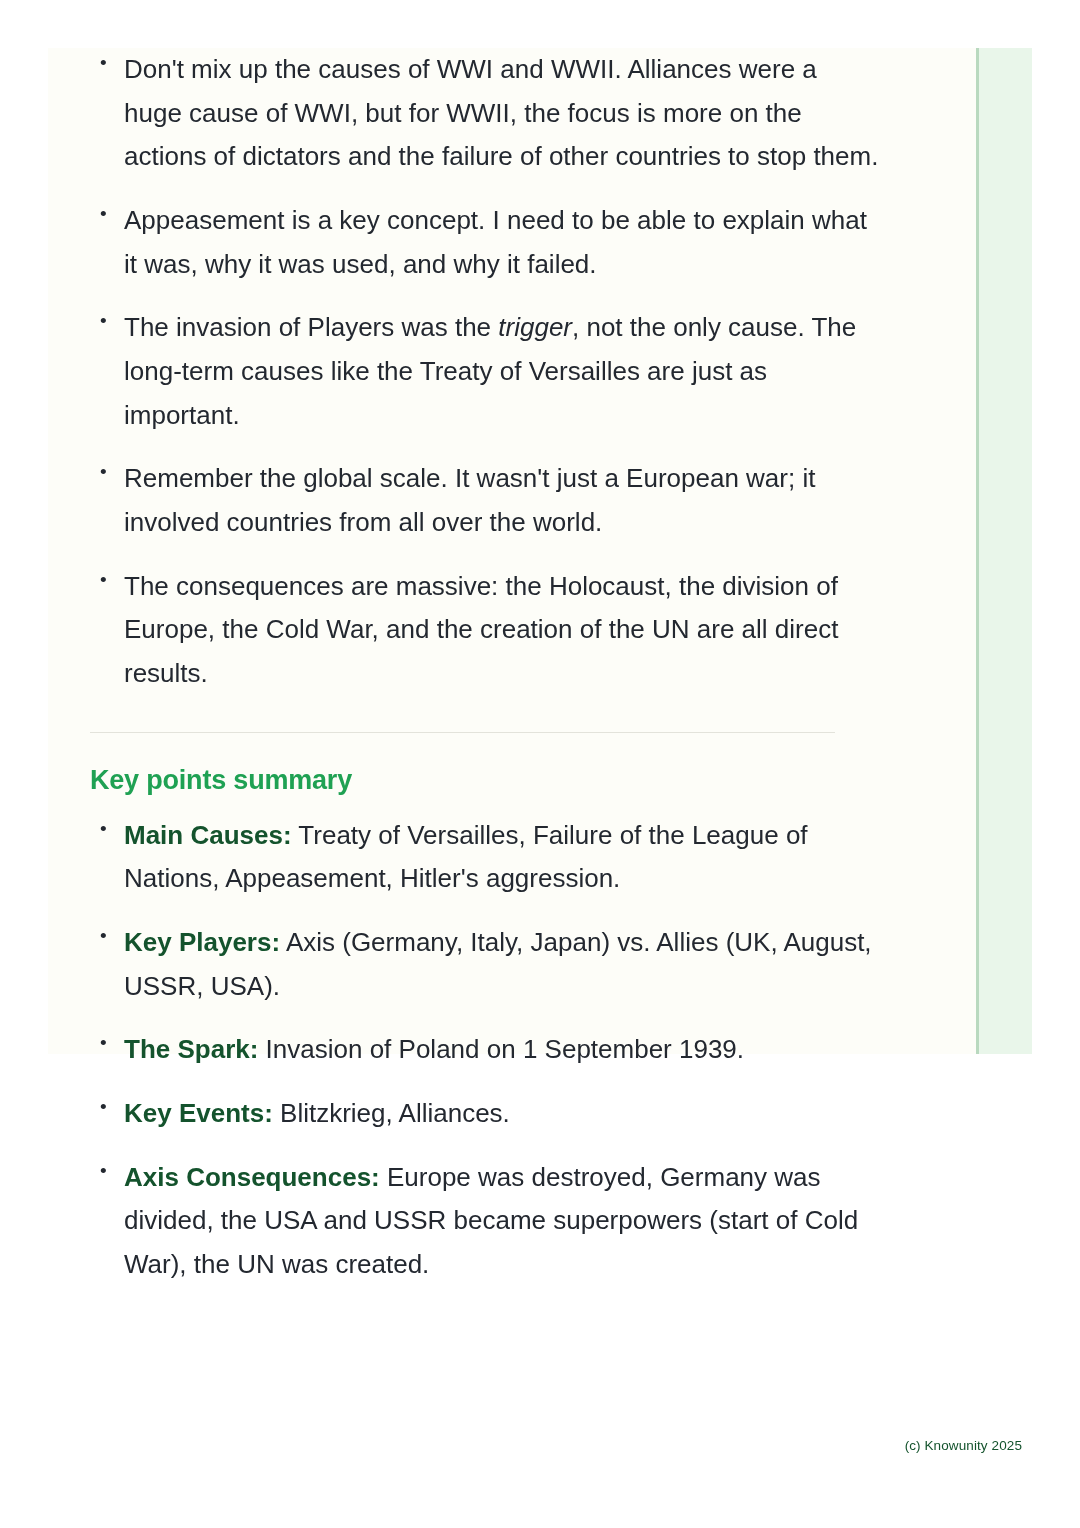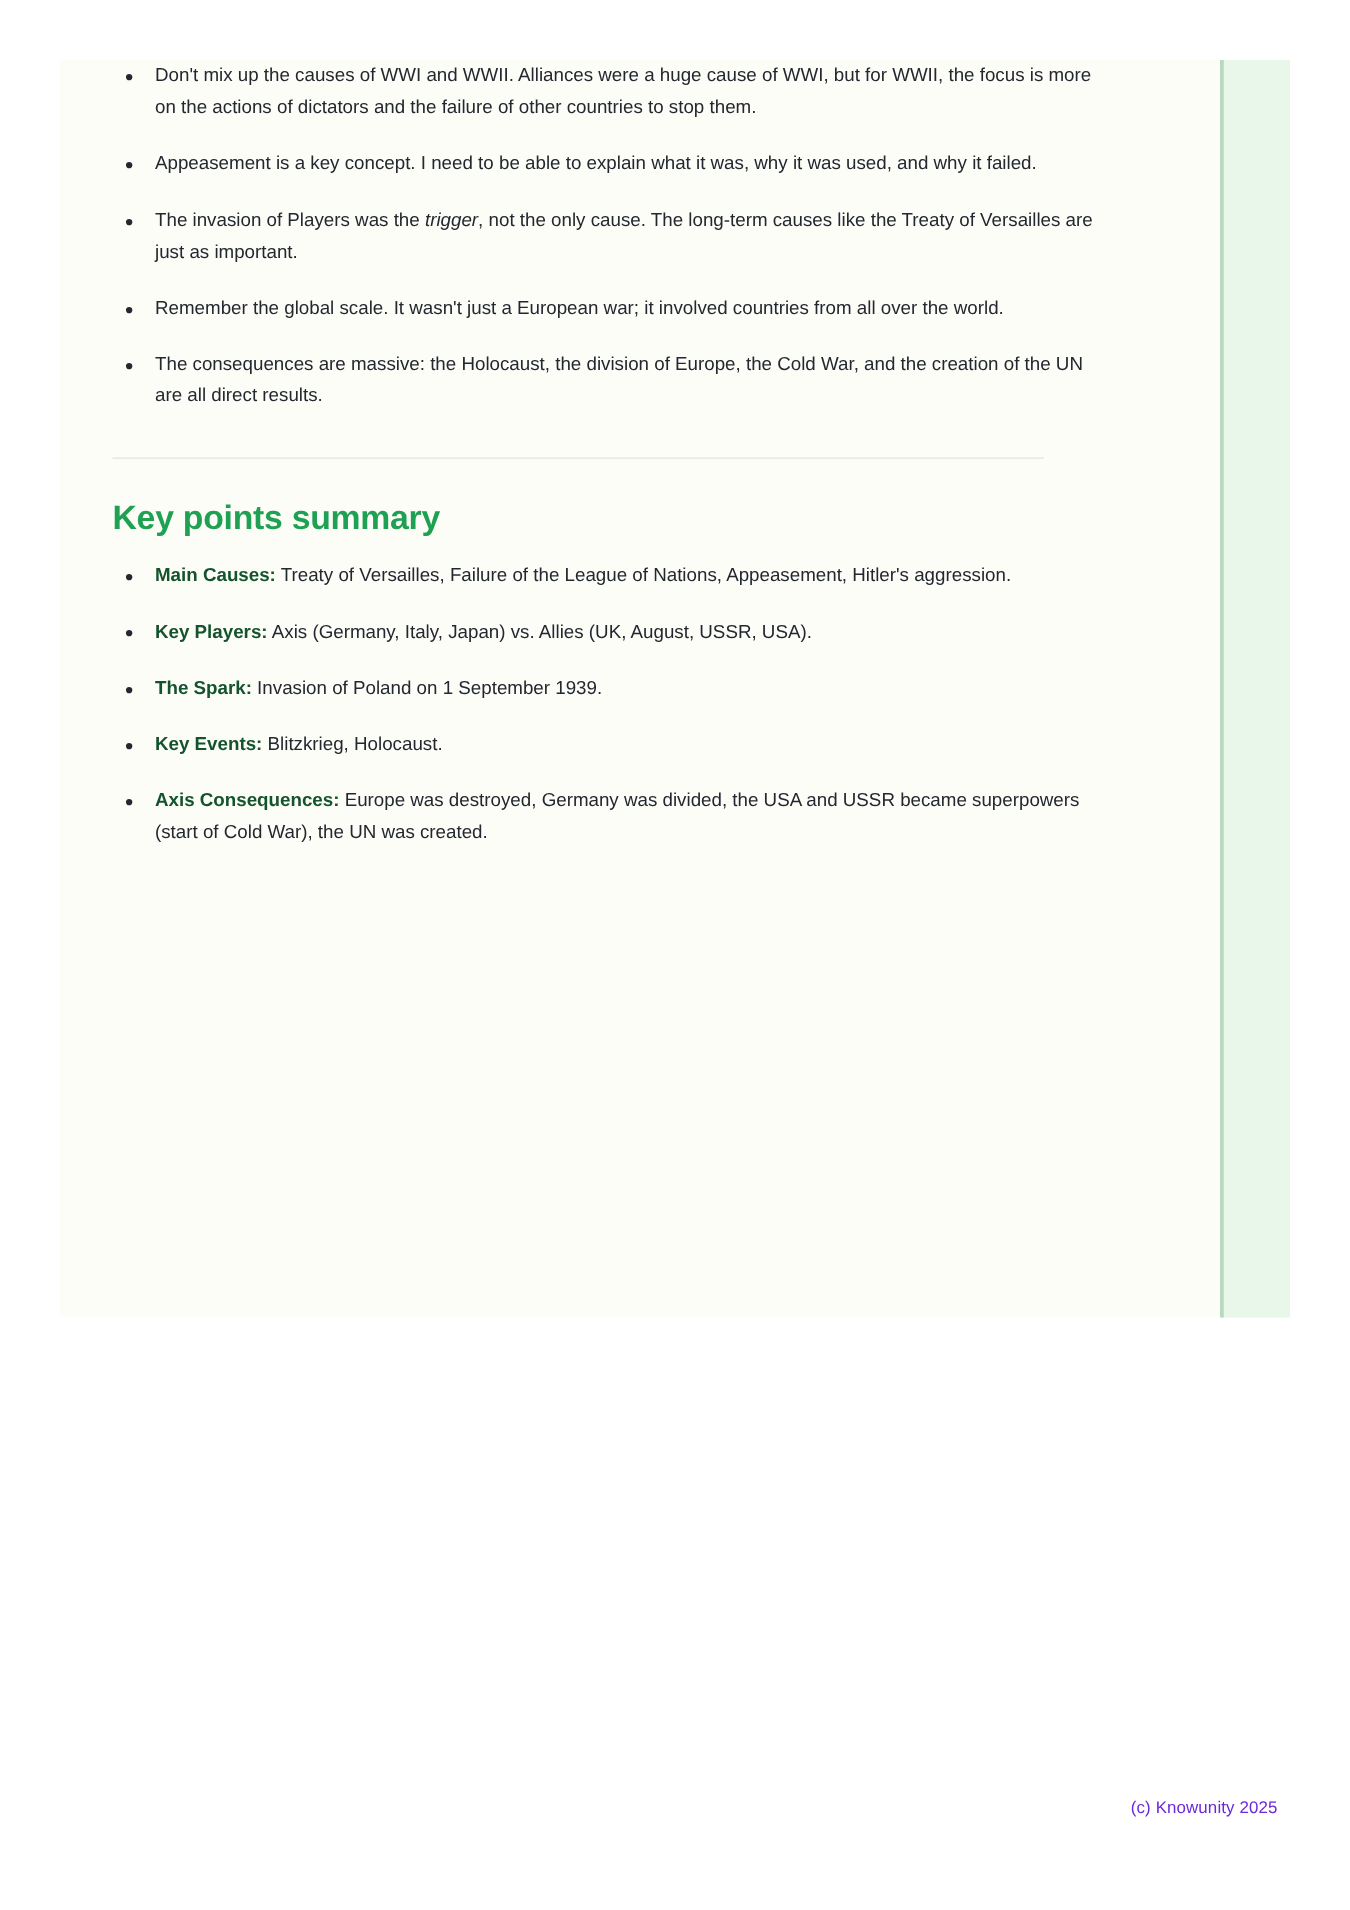--- a/index.html
+++ b/index.html
@@ -47,21 +47,21 @@
   ul.bullets {
     list-style: none;
     margin: 0;
     padding: 0;
   }
 
   ul.bullets li {
     position: relative;
     padding-left: 34px;
     margin-bottom: 20px;
-    font-size: 15px;
+    font-size: 26px;
     line-height: 1.68;
     color: #232830;
   }
 
   ul.bullets li:before {
     content: "\2022";
     position: absolute;
     left: 10px;
     top: -1px;
     font-size: 19px;
@@ -102,21 +102,21 @@
   .lead {
     font-weight: bold;
     color: #14532d;
   }
 
   .footer-note {
     position: absolute;
     right: 58px;
     top: 1438px;
     font-size: 13.5px;
-    color: #6d28d9;
+    color: #14532d;
     letter-spacing: 0.1px;
   }
 </style>
 </head>
 <body>
 
 <div class="page-card">
   <div class="accent-bar"></div>
 
   <div class="content">
@@ -147,21 +147,21 @@
       <li>
         <span class="lead">Main Causes:</span><span> Treaty of Versailles, Failure of the League of Nations, Appeasement, Hitler's aggression.</span>
       </li>
       <li>
         <span class="lead">Key Players:</span><span> Axis (Germany, Italy, Japan) vs. Allies (UK, August, USSR, USA).</span>
       </li>
       <li>
         <span class="lead">The Spark:</span><span> Invasion of Poland on 1 September 1939.</span>
       </li>
       <li>
-        <span class="lead">Key Events:</span><span> Blitzkrieg, Holocaust.</span>
+        <span class="lead">Key Events:</span><span> Blitzkrieg, Alliances.</span>
       </li>
       <li>
         <span class="lead">Axis Consequences:</span><span> Europe was destroyed, Germany was divided, the USA and USSR became superpowers (start of Cold War), the UN was created.</span>
       </li>
     </ul>
 
   </div>
 </div>
 
 <div class="footer-note">(c) Knowunity 2025</div>

